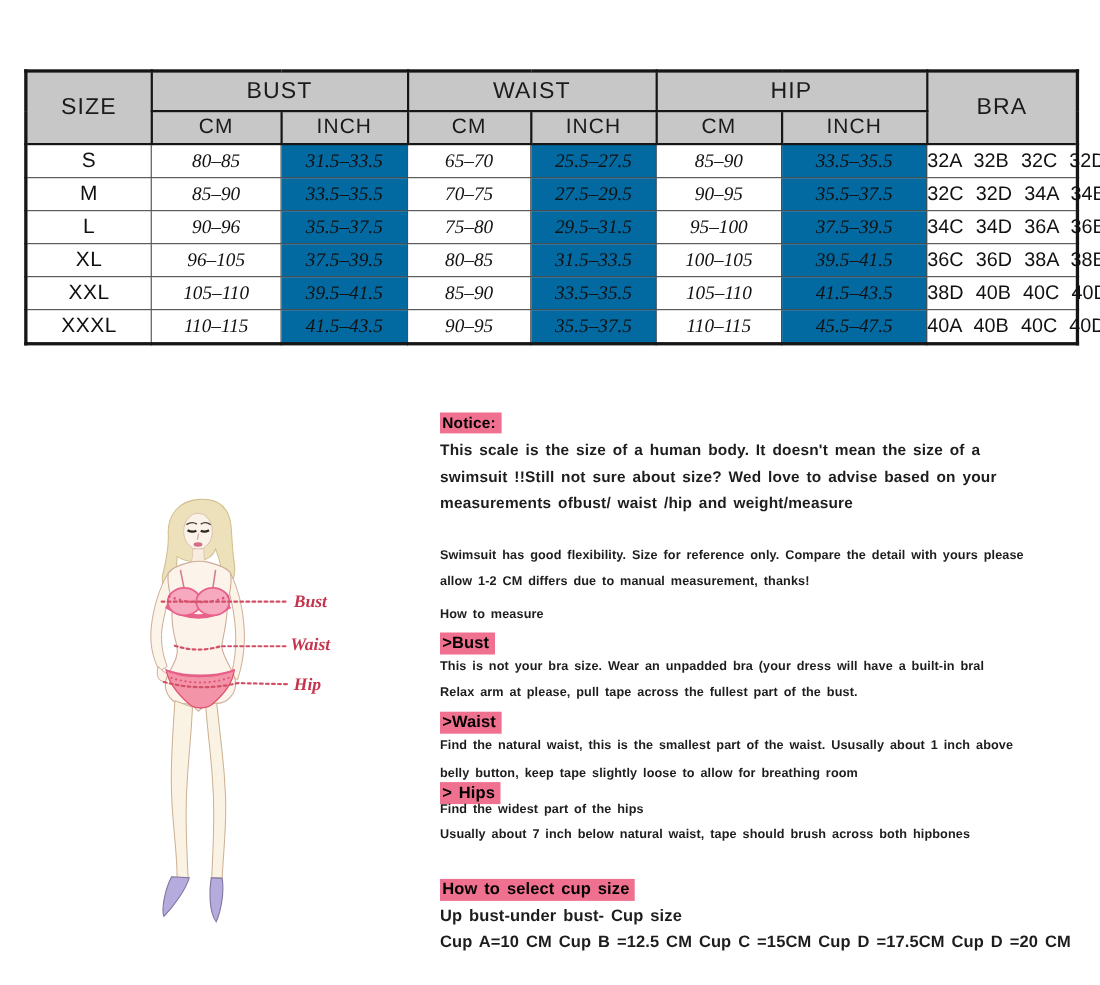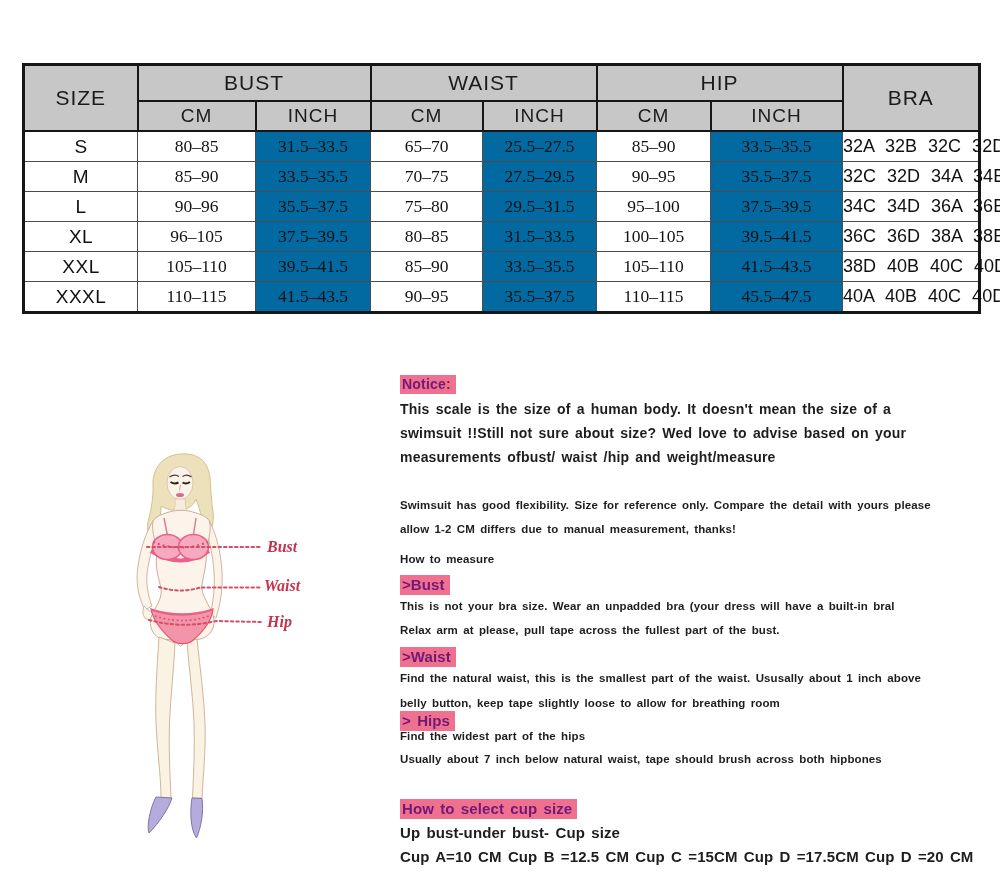--- a/index.html
+++ b/index.html
@@ -16,30 +16,30 @@
   }
   .size-table th, .size-table td { padding:0; text-align:center; vertical-align:middle; }
   .size-table thead th {
     background:#c7c7c7; border:2px solid #161616;
     font-weight:normal; color:#1b1b1b;
   }
   .size-table .group-row th { height:34px; font-size:21px; letter-spacing:1px; }
   .size-table .sub-row th  { height:28px; font-size:19px; letter-spacing:1px; }
   .size-table tbody td { border:1px solid #4c4c4c; height:29px; background:#ffffff; color:#111; }
   .size-table td.size { font-size:19px; letter-spacing:0.5px; }
-  .size-table td.num  { font-family:"Liberation Serif", serif; font-size:17.5px; }
+  .size-table td.num  { font-family:"Liberation Serif", serif; font-size:17.5px;font-style:italic; }
   .size-table td.inch { background:#0369a1; }
   .size-table td.bra  { font-size:18px; white-space:nowrap; word-spacing:6px; }
 
   
   .tl { position:absolute; left:400px; white-space:nowrap; font-weight:bold; color:#1d1d1d; }
   .t14 { font-size:14px;   letter-spacing:0.2px; word-spacing:2px; }
   .t11 { font-size:11.5px; letter-spacing:0.1px; word-spacing:2px; }
   .t12 { font-size:15px; letter-spacing:0.1px; word-spacing:2px; }
-  .hl  { background:#f0708f; padding:1px 5px 2px 2px; color:#701a75; }
+  .hl  { background:#f0708f; padding:1px 5px 2px 2px; color:#000000; }
 
   
   .figure-wrap { position:absolute; left:95px; top:438px; width:250px; height:420px; }
   .fig-label { font-family:"Liberation Serif", serif; font-style:italic; font-weight:bold; }
 </style>
 </head>
 <body>
 
 <table class="size-table">
   <colgroup>

